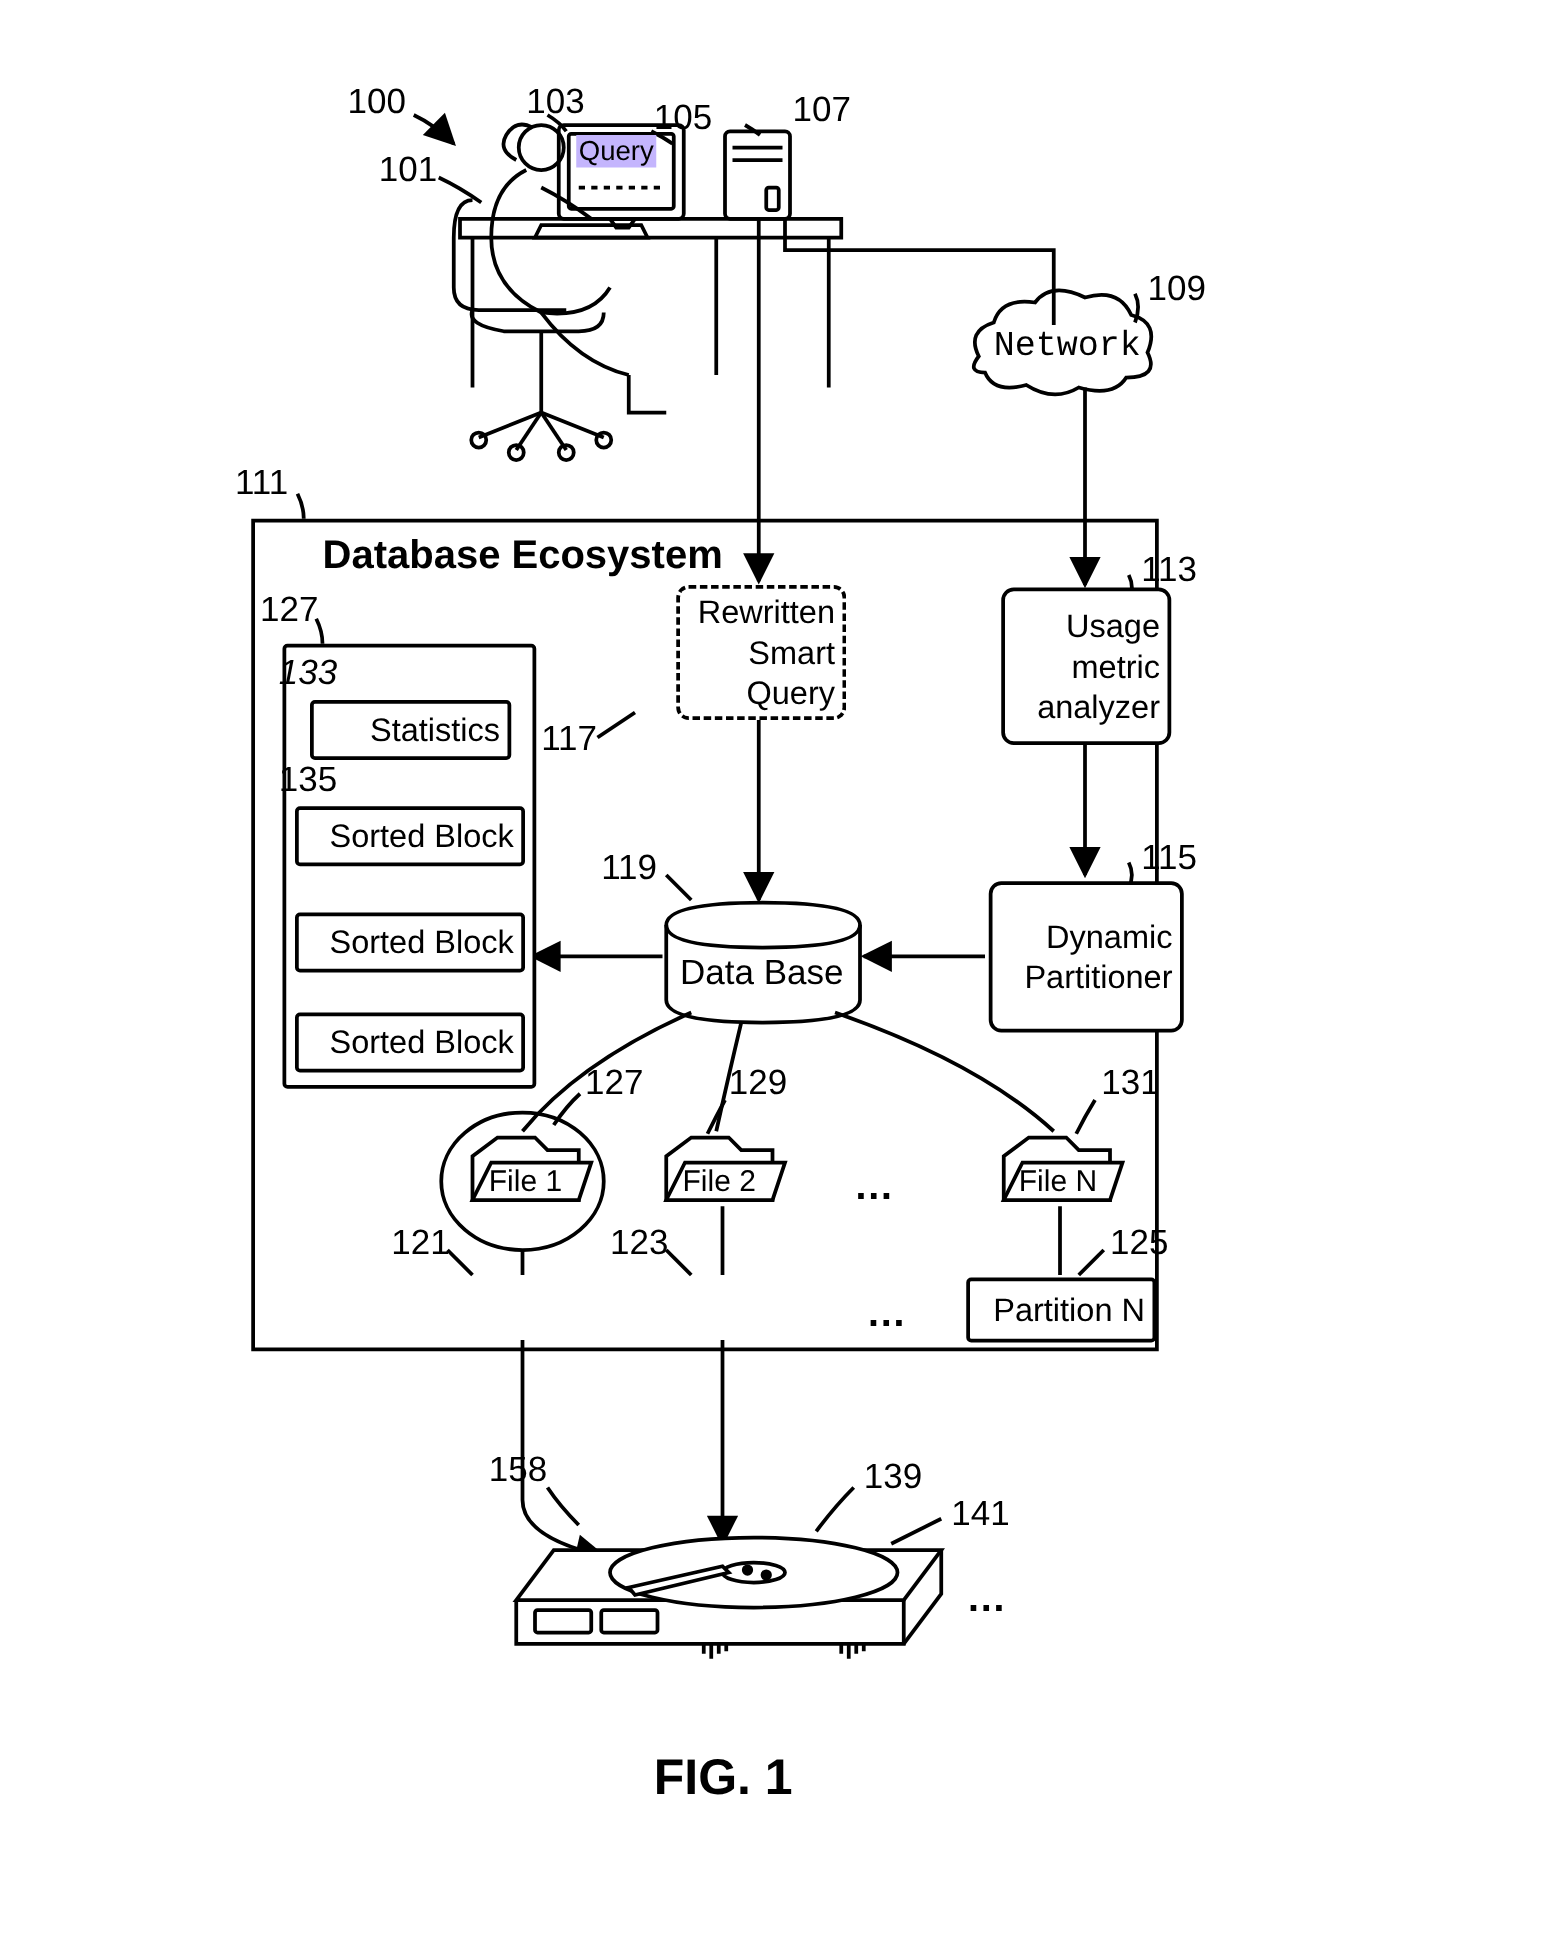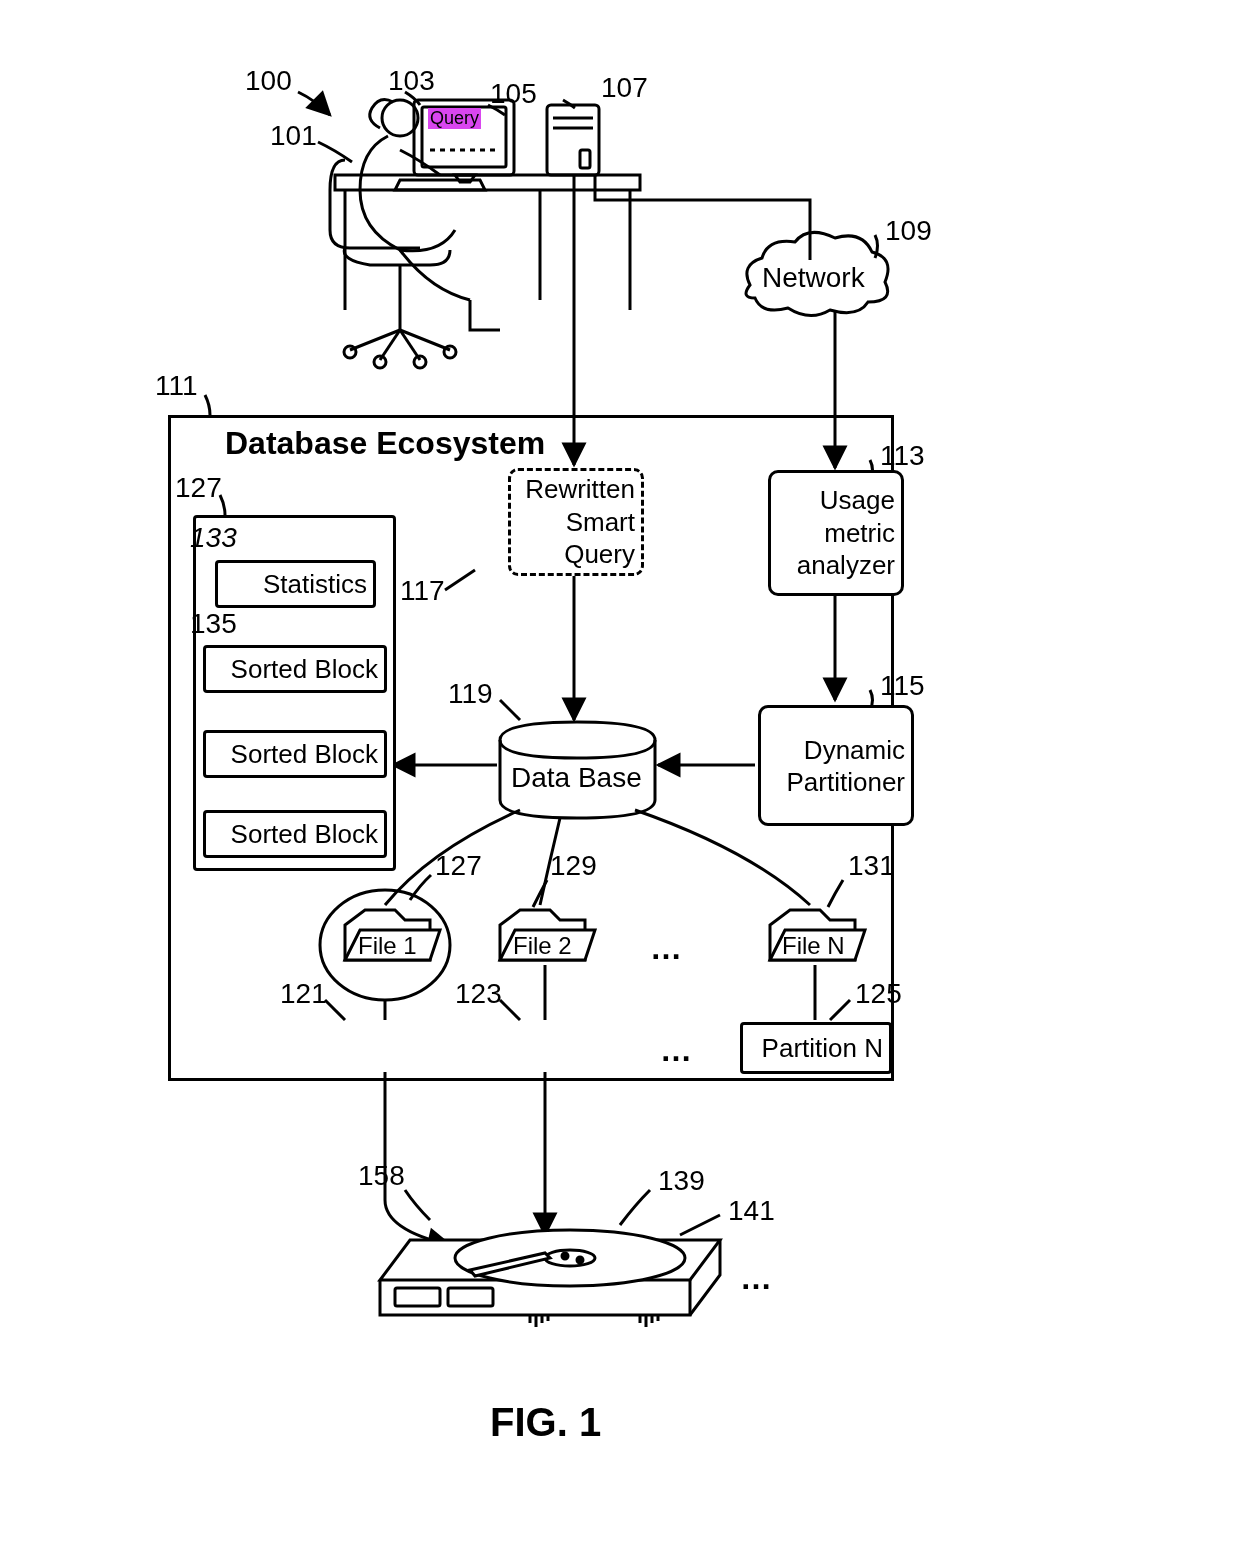--- a/index.html
+++ b/index.html
@@ -7,20 +7,21 @@
     padding: 0;
     background: #fff;
     width: 1240px;
     height: 1568px;
     font-family: Arial, Helvetica, sans-serif;
   }
   .page {
     position: relative;
     width: 1119px;
     height: 1568px;
+    margin-left: 33px;
   }
 
   
   .label {
     position: absolute;
     font-size: 28px;
     color: #000;
     white-space: pre;
   }
   .label.title {
@@ -265,23 +266,23 @@
     </g>
   </svg>
 
   <div class="label" style="left:245px; top:65px;">100</div>
   <div class="label" style="left:270px; top:120px;">101</div>
   <div class="label" style="left:388px; top:65px;">103</div>
   <div class="label" style="left:490px; top:78px;">105</div>
   <div class="label" style="left:601px; top:72px;">107</div>
   <div class="label" style="left:885px; top:215px;">109</div>
 
-  <div class="label" style="left:428px; top:108px; font-size:18px; background:#d946ef; padding:0 2px;">Query</div>
-
-  <div class="label" style="left:762px; top:262px;">Network</div>
+  <div class="label" style="left:428px; top:108px; font-size:22px; background:#c4b5fd; padding:0 2px;">Query</div>
+
+  <div class="label" style="left:762px; top:262px;font-family:Liberation Mono, monospace;">Network</div>
 
   <div class="ecobox" style="left:168px; top:415px; width:720px; height:660px;"></div>
   <div class="label" style="left:155px; top:370px;">111</div>
   <div class="label title" style="left:225px; top:425px;">Database Ecosystem</div>
 
   <div class="box dashed" style="left:508px; top:468px; width:130px; height:102px;">
     <div class="t">Rewritten
 Smart
 Query</div>
   </div>

